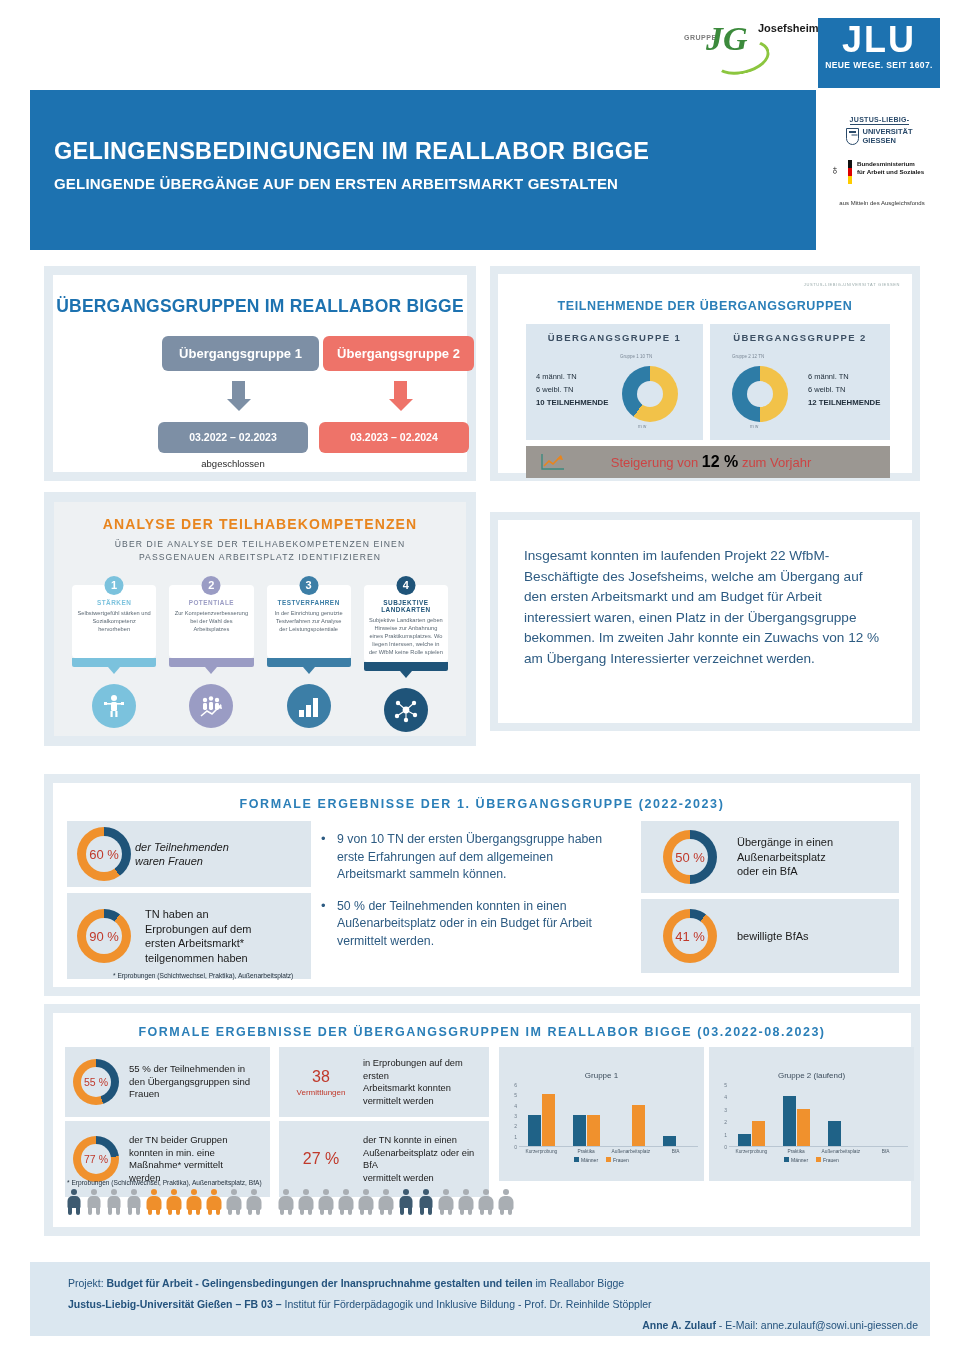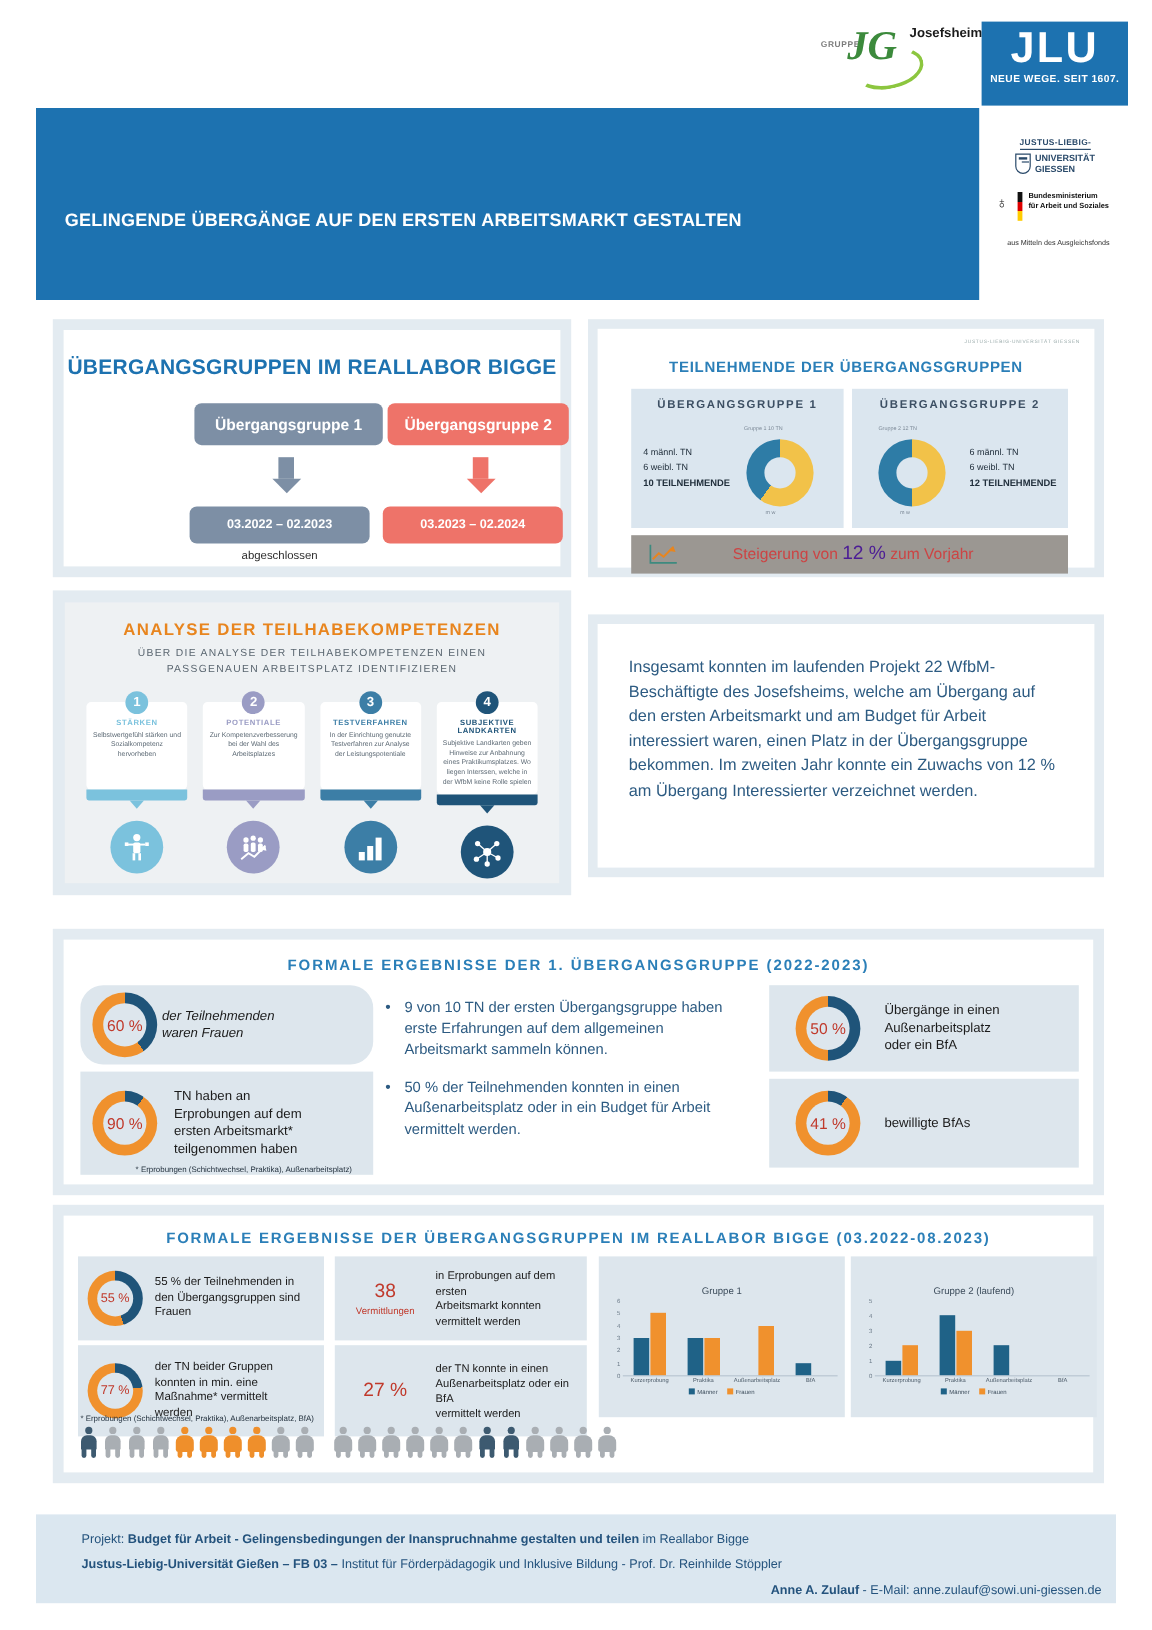--- a/index.html
+++ b/index.html
@@ -108,21 +108,21 @@
   .tn-lines b { font-size: 7.8px; }
   .donut { position: absolute; width: 56px; height: 56px; border-radius: 50%; }
   .donut::after { content: ""; position: absolute; left: 15px; top: 15px; width: 26px; height: 26px;
                   border-radius: 50%; background: #dbe6ef; }
   .donut-cap { position: absolute; font-size: 4.5px; color: #7b8896; white-space: nowrap; }
   .steigerung { position: absolute; left: 28px; top: 172px; width: 364px; height: 32px;
                 background: #9b9792; display: flex; align-items: center; }
   .stg-icon { width: 26px; height: 20px; margin-left: 14px; position: relative; flex: 0 0 auto; }
   .stg-txt { flex: 1; text-align: center; font-size: 13px; color: #c44; font-weight: normal;
              padding-right: 34px; }
-  .stg-txt b { font-size: 16px; font-weight: normal; color: #4c1d95; }
+  .stg-txt b { font-size: 16px; font-weight: bold; color: #000000; }
 
   
   #p3 { left: 44px; top: 492px; width: 432px; height: 254px; }
   #p3 .inner { left: 10px; top: 10px; right: 10px; bottom: 10px; background: #eef1f3; }
   #p3 h3 { position: absolute; left: 0; right: 0; top: 14px; text-align: center; font-size: 14px;
            font-weight: bold; color: #e8851e; letter-spacing: 1.1px; }
   #p3 .sub { position: absolute; left: 28px; right: 28px; top: 36px; text-align: center;
              font-size: 8.6px; color: #5a6670; letter-spacing: 1.1px; line-height: 13px; }
   .steps { position: absolute; left: 18px; top: 74px; right: 18px; display: flex; gap: 13px; }
   .step { flex: 1; position: relative; }
@@ -240,20 +240,21 @@
     <div class="bmas-flag"></div>
     <div class="bmas-txt">
       <div>Bundesministerium</div>
       <div>für Arbeit und Soziales</div>
     </div>
   </div>
   <div class="ausgleich">aus Mitteln des Ausgleichsfonds</div>
 </div>
 
 <div class="banner">
+  <h1>GELINGENSBEDINGUNGEN IM REALLABOR BIGGE</h1>
   <h2>GELINGENDE ÜBERGÄNGE AUF DEN ERSTEN ARBEITSMARKT GESTALTEN</h2>
 </div>
 
 <div class="card" id="p1">
   <div class="inner">
     <h3>ÜBERGANGSGRUPPEN IM REALLABOR BIGGE</h3>
     <div class="ug-box ug1-head">Übergangsgruppe 1</div>
     <div class="ug-box ug2-head">Übergangsgruppe 2</div>
     <div class="arrow" id="a1">
       <div class="arr-stem"></div>
@@ -410,21 +411,21 @@
 <div class="card" id="p4">
   <div class="inner">
     <p>Insgesamt konnten im laufenden Projekt 22 WfbM-Beschäftigte des Josefsheims, welche am Übergang auf den ersten Arbeitsmarkt und am Budget für Arbeit interessiert waren, einen Platz in der Übergangsgruppe bekommen. Im zweiten Jahr konnte ein Zuwachs von 12 % am Übergang Interessierter verzeichnet werden.</p>
   </div>
 </div>
 
 <div class="card" id="p5">
   <div class="inner">
     <h3>FORMALE ERGEBNISSE DER 1. ÜBERGANGSGRUPPE (2022-2023)</h3>
     <div id="r1-left">
-        <div class="stat-box" style="left: 14px; top: 38px; width: 244px; height: 66px; border-radius: 19px;">
+        <div class="stat-box" style="left: 14px; top: 38px; width: 244px; height: 66px;">
           <div style="margin-left:10px;">
             <div class="ring" style="width:54px;height:54px;background:conic-gradient(#1f5479 0deg 144deg, #f0912d 144deg 360deg);">
               <div class="ring-hole" style="inset:9px;background:#dde6ed;"></div>
               <span>60 %</span>
             </div>
           </div>
           <div class="stat-txt" style="margin-left:4px;font-style:italic;">der Teilnehmenden<br>waren Frauen</div>
         </div>
         <div class="stat-box" style="left: 14px; top: 110px; width: 244px; height: 86px;">
           <div style="margin-left:10px;">

